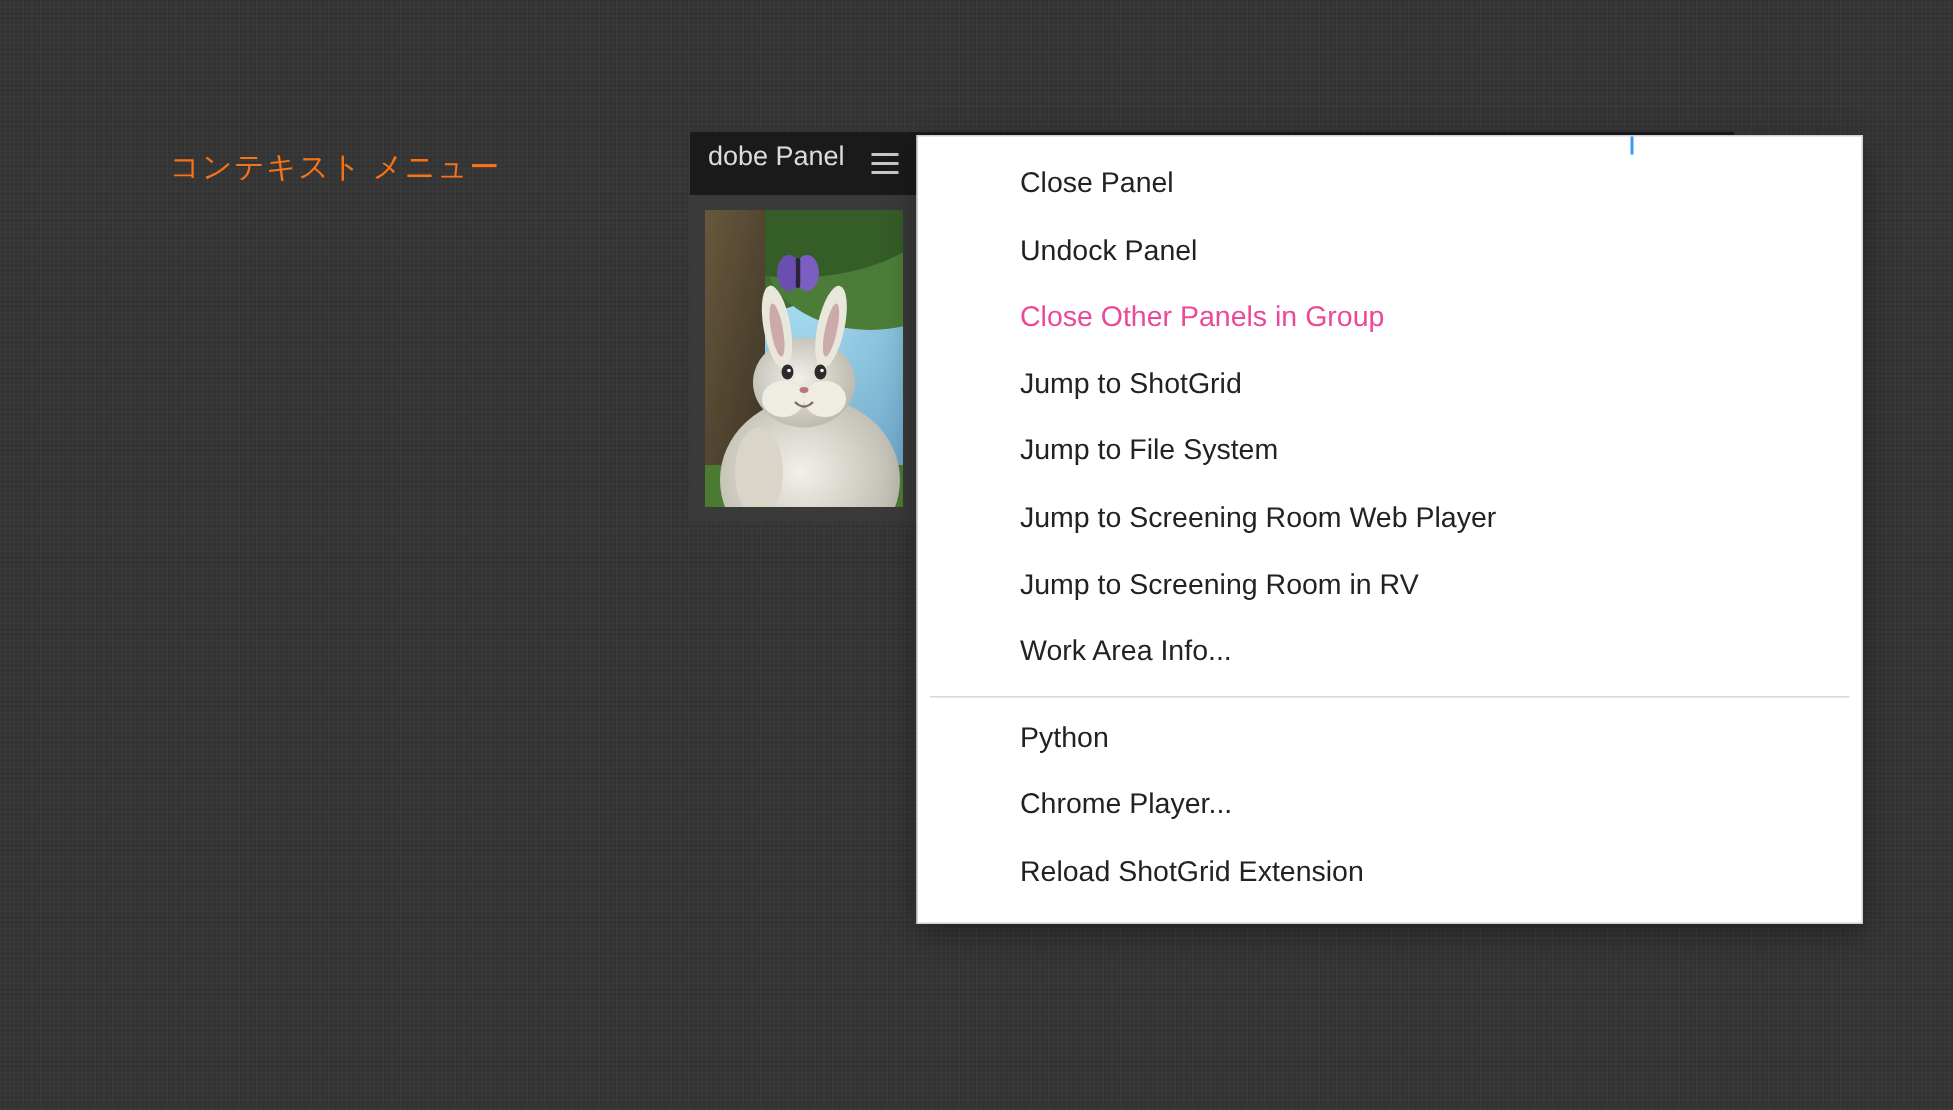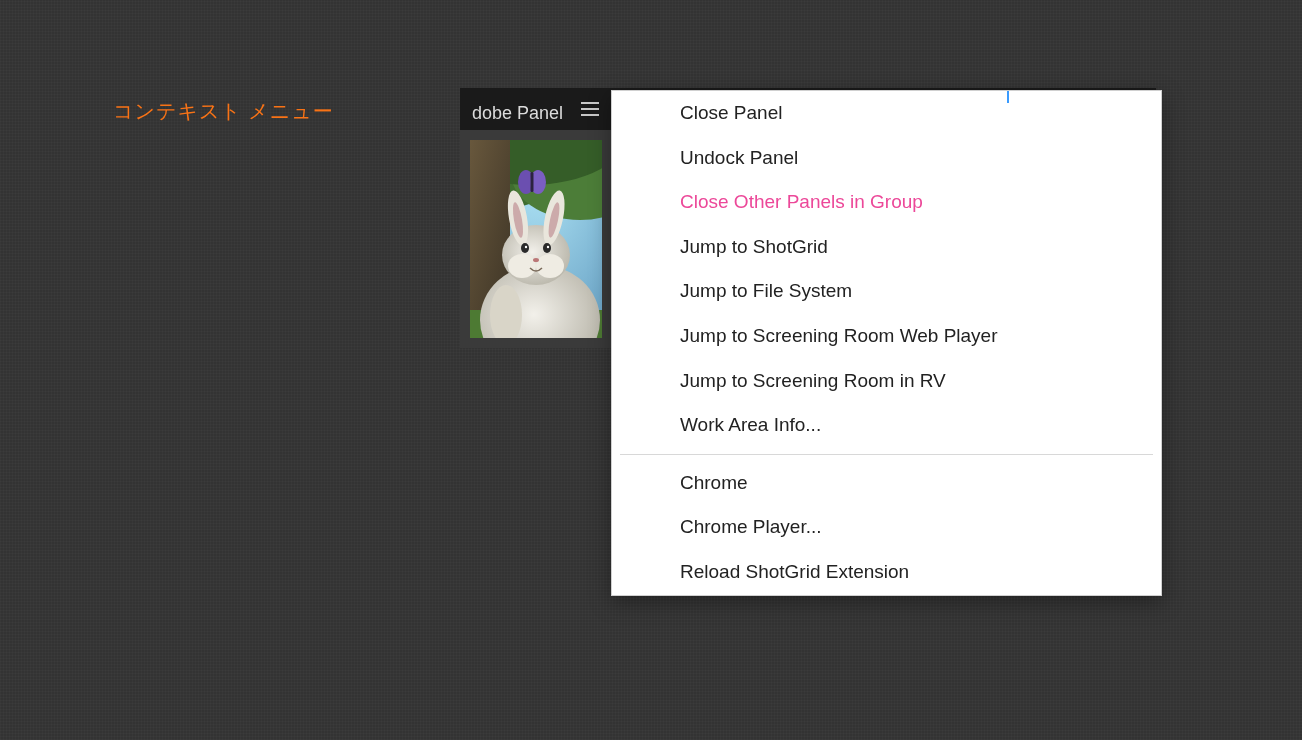--- a/index.html
+++ b/index.html
@@ -28,21 +28,21 @@
     left: 460px;
     width: 696px;
     height: 42px;
     background: #1a1a1a;
   }
   .panel-tab {
     position: absolute;
     top: 94px;
     left: 460px;
     display: flex;
-    align-items: flex-end;
+    align-items: flex-start;
     height: 30px;
     color: #dcdcdc;
     font-size: 18px;
     padding-left: 6px;
     background: #1a1a1a;
   }
   .panel-tab .tab-label { padding: 0 6px; }
   .hamburger {
     width: 30px;
     height: 30px;
@@ -74,25 +74,25 @@
     width: 132px;
     height: 198px;
     background: #5a6b4a;
     overflow: hidden;
   }
   .thumb svg { width: 100%; height: 100%; display: block; }
   .menu {
     position: absolute;
     top: 90px;
     left: 611px;
-    width: 551px;
+    width: 631px;
     background: #ffffff;
     border: 1px solid #d0d0d0;
     box-shadow: 0 6px 20px rgba(0,0,0,0.35);
-    padding: 0 0;
+    padding: 10px 0;
   }
   .menu-item {
     padding: 9px 24px 9px 68px;
     font-size: 19px;
     color: #222;
     display: flex;
     align-items: center;
     justify-content: space-between;
     cursor: default;
     line-height: 1.4;
@@ -215,21 +215,21 @@
   <div class="menu-item">
     <span>Jump to Screening Room in RV</span>
   </div>
   <div class="menu-item">
     <span>Work Area Info...</span>
   </div>
 
   <div class="menu-sep"></div>
 
   <div class="menu-item">
-    <span>Chrome</span>
+    <span>Python</span>
   </div>
   <div class="menu-item">
     <span>Chrome Player...</span>
   </div>
   <div class="menu-item">
     <span>Reload ShotGrid Extension</span>
   </div>
 </div>
 
 </body></html>

